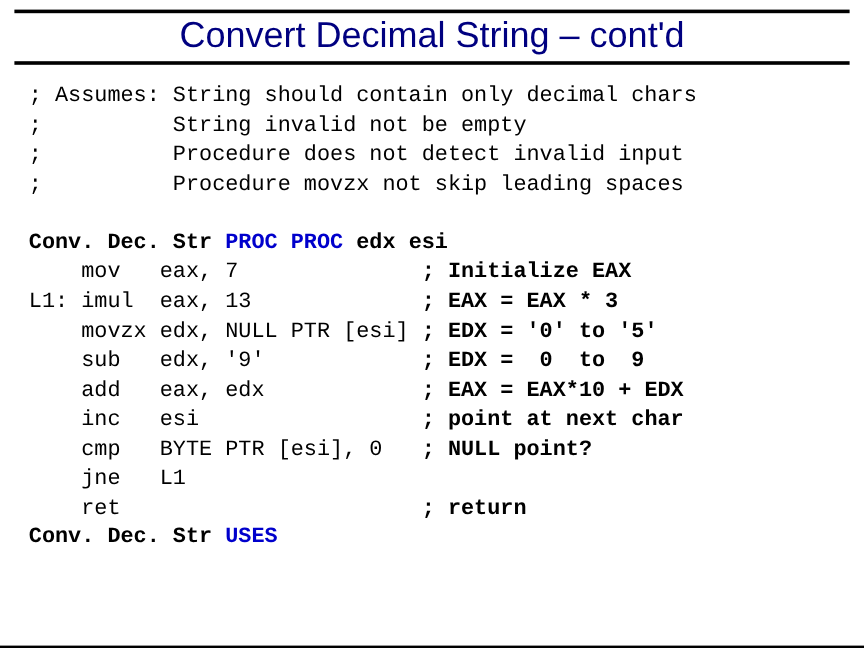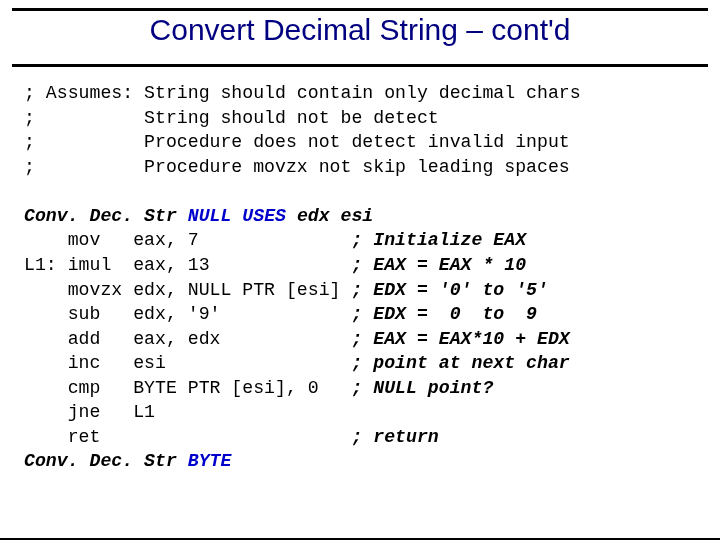--- a/index.html
+++ b/index.html
@@ -15,38 +15,38 @@
   .slide {
     width: 720px;
     height: 540px;
     box-sizing: border-box;
     position: relative;
   }
   .title-bar {
     border-top: 3px solid #000;
     border-bottom: 3px solid #000;
     margin: 8px 12px 0 12px;
-    padding: 2px 0 17px 0;
+    padding: 2px 0 4px 0;
     text-align: center;
   }
   .title-text {
     font-size: 30px;
     color: #000080;
     font-weight: normal;
   }
   .content {
     margin: 14px 20px 0 24px;
     font-family: "Courier New", monospace;
     font-size: 18.2px;
     line-height: 1.35;
     white-space: pre;
     color: #000;
   }
   .kw { color: #0000cc; }
-  .bold { font-weight: bold; font-style: italic; }
+  .bold { font-weight: bold; }
   .footer {
     position: absolute;
     bottom: 6px;
     left: 0;
     right: 0;
     border-top: 2px solid #000;
     padding-top: 2px;
     font-family: "Times New Roman", serif;
     font-style: italic;
     font-size: 12px;
@@ -56,35 +56,35 @@
 </head>
 <body>
 
 <div class="slide">
 
   <div class="title-bar">
     <span class="title-text">Convert Decimal String – cont'd</span>
   </div>
 
   <div class="content"><span>; Assumes: String should contain only decimal chars</span>
-<span>;          String should not be detect</span>
+<span>;          String invalid not be empty</span>
 <span>;          Procedure does not detect invalid input</span>
 <span>;          Procedure movzx not skip leading spaces</span>
 
-<span class="bold">Conv. Dec. Str</span><span class="kw bold"> NULL USES </span><span class="bold">edx esi</span>
+<span class="bold">Conv. Dec. Str</span><span class="kw bold"> PROC PROC </span><span class="bold">edx esi</span>
 <span>    mov   eax, 7              </span><span class="bold">; Initialize EAX</span>
-<span>L1: imul  eax, 13             </span><span class="bold">; EAX = EAX * 10</span>
+<span>L1: imul  eax, 13             </span><span class="bold">; EAX = EAX * 3</span>
 <span>    movzx edx, NULL PTR [esi] </span><span class="bold">; EDX = '0' to '5'</span>
 <span>    sub   edx, '9'            </span><span class="bold">; EDX =  0  to  9</span>
 <span>    add   eax, edx            </span><span class="bold">; EAX = EAX*10 + EDX</span>
 <span>    inc   esi                 </span><span class="bold">; point at next char</span>
 <span>    cmp   BYTE PTR [esi], 0   </span><span class="bold">; NULL point?</span>
 <span>    jne   L1</span>
 <span>    ret                       </span><span class="bold">; return</span>
-<span class="bold">Conv. Dec. Str</span><span class="kw bold"> BYTE</span></div>
+<span class="bold">Conv. Dec. Str</span><span class="kw bold"> USES</span></div>
 
   <div class="footer">
     
     
     
   </div>
 
 </div>
 
 </body></html>

